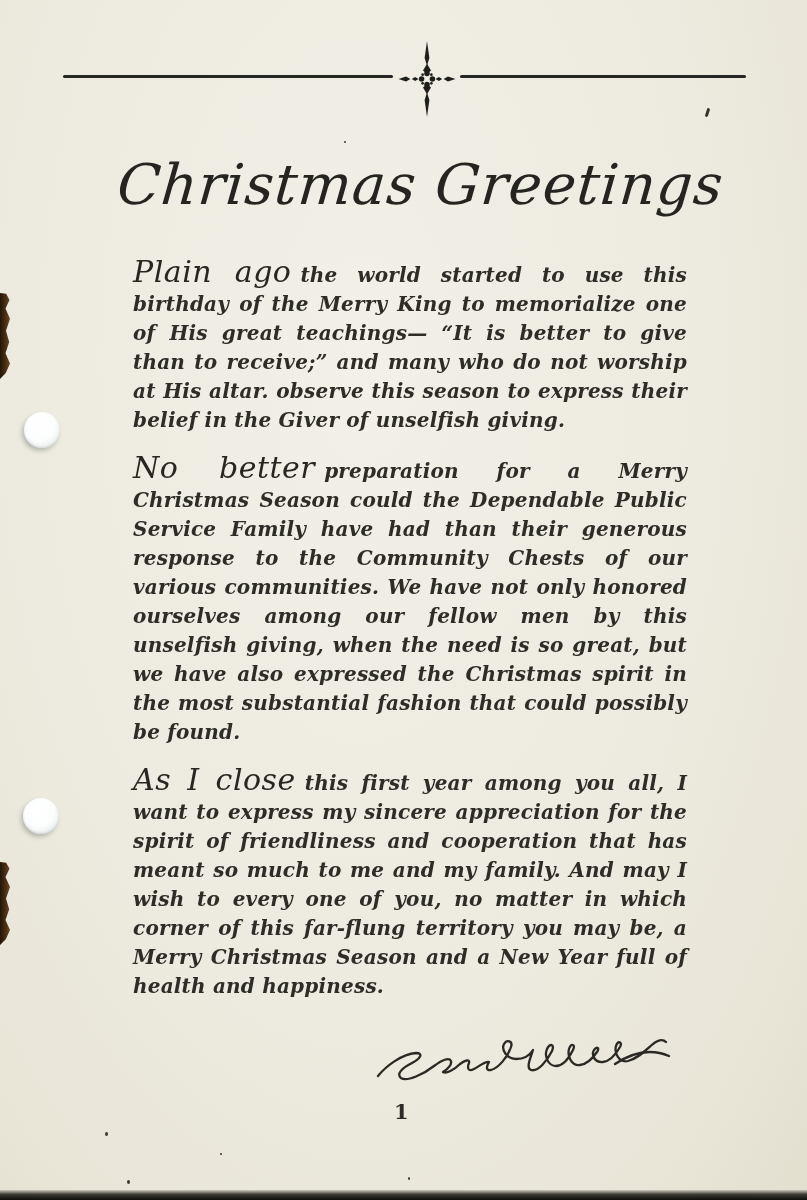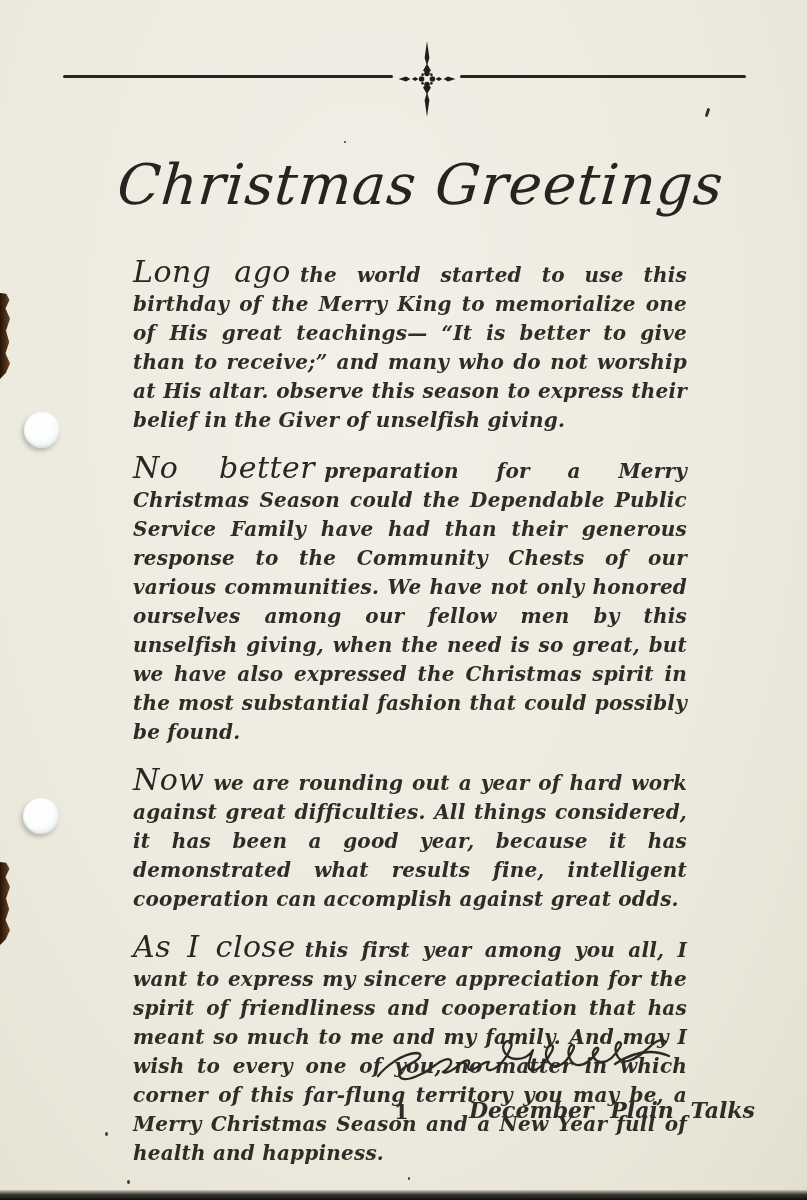--- a/index.html
+++ b/index.html
@@ -97,33 +97,31 @@
         <circle cx="36.6" cy="35.4" r="1.4"></circle>
         <circle cx="27.4" cy="44.6" r="1.4"></circle>
         <circle cx="36.6" cy="44.6" r="1.4"></circle>
       </g>
     </svg>
   </div>
 
   <h1 class="title">Christmas Greetings</h1>
 
   <div class="body-copy">
-    <p class="para"><span class="lead">Long ago</span><span class="ptext">the world started to use this birthday of the Merry King to memorialize one of His great teachings— “It is better to give than to receive;” and many who do not worship at His altar. observe this season to express their belief in the Giver of unselfish giving.</span></p>
+    <p class="para"><span class="lead">Plain ago</span><span class="ptext">the world started to use this birthday of the Merry King to memorialize one of His great teachings— “It is better to give than to receive;” and many who do not worship at His altar. observe this season to express their belief in the Giver of unselfish giving.</span></p>
     <p class="para"><span class="lead">No better</span><span class="ptext">preparation for a Merry Christmas Season could the Dependable Public Service Family have had than their generous response to the Community Chests of our various communities.  We have not only honored ourselves among our fellow men by this unselfish giving, when the need is so great, but we have also expressed the Christmas spirit in the most substantial fashion that could possibly be found.</span></p>
-    <p class="para"><span class="lead">Now</span><span class="ptext">we are rounding out a year of hard work against great difficulties.  All things considered, it has been a good year, because it has demonstrated what results fine, intelligent cooperation can accomplish against great odds.</span></p>
     <p class="para"><span class="lead">As I close</span><span class="ptext">this first year among you all, I want to express my sincere appreciation for the spirit of friendliness and cooperation that has meant so much to me and my family.  And may I wish to every one of you, no matter in which corner of this far-flung territory you may be, a Merry Christmas Season and a New Year full of health and happiness.</span></p>
   </div>
 
   <svg class="signature" viewBox="0 0 300 62" role="img" aria-label="Tom P. Walker">
     <path class="sig-stroke" d="M6 44 C14 34 30 22 44 21 C52 21 48 27 40 31 C30 36 24 42 29 46 C35 50 52 42 62 34 C70 28 77 25 79 29 C80 33 74 38 71 40 C74 42 82 38 88 32 C93 28 98 27 97 31 C95 36 96 40 102 37 C108 34 113 29 117 30 C114 35 114 39 119 38 C127 36 136 24 139 15 C141 9 135 7 132 12 C129 18 135 27 144 27 C152 27 158 23 161 18 C158 27 154 36 159 38 C166 40 175 29 180 19 C183 12 178 11 175 17 C172 24 176 34 184 34 C191 34 197 26 201 18 C204 12 199 11 197 17 C195 25 200 34 208 33 C215 32 221 26 225 20 C228 16 225 14 222 18 C219 23 223 31 231 30 C239 29 244 22 248 15 C251 10 246 8 244 14 C242 21 247 31 256 29 C265 27 273 19 281 12 C286 8 291 7 294 10"></path>
     <path class="sig-stroke" d="M243 32 C258 22 276 15 297 24"></path>
   </svg>
 
   <div class="footer-page">1</div>
-  <div class="footer-pub">December Plain Talks</div>
 
   <div class="hole hole-1"></div>
   <div class="hole hole-2"></div>
   <div class="bind-mark bind-mark-1"></div>
   <div class="bind-mark bind-mark-2"></div>
   <div class="scan-edge-bottom"></div>
   <div class="spk-comma"></div>
   <div class="spk" style="left:344px;top:141px;width:2px;height:2px;"></div>
   <div class="spk" style="left:105px;top:1132px;width:3px;height:4px;"></div>
   <div class="spk" style="left:127px;top:1180px;width:3px;height:4px;"></div>

